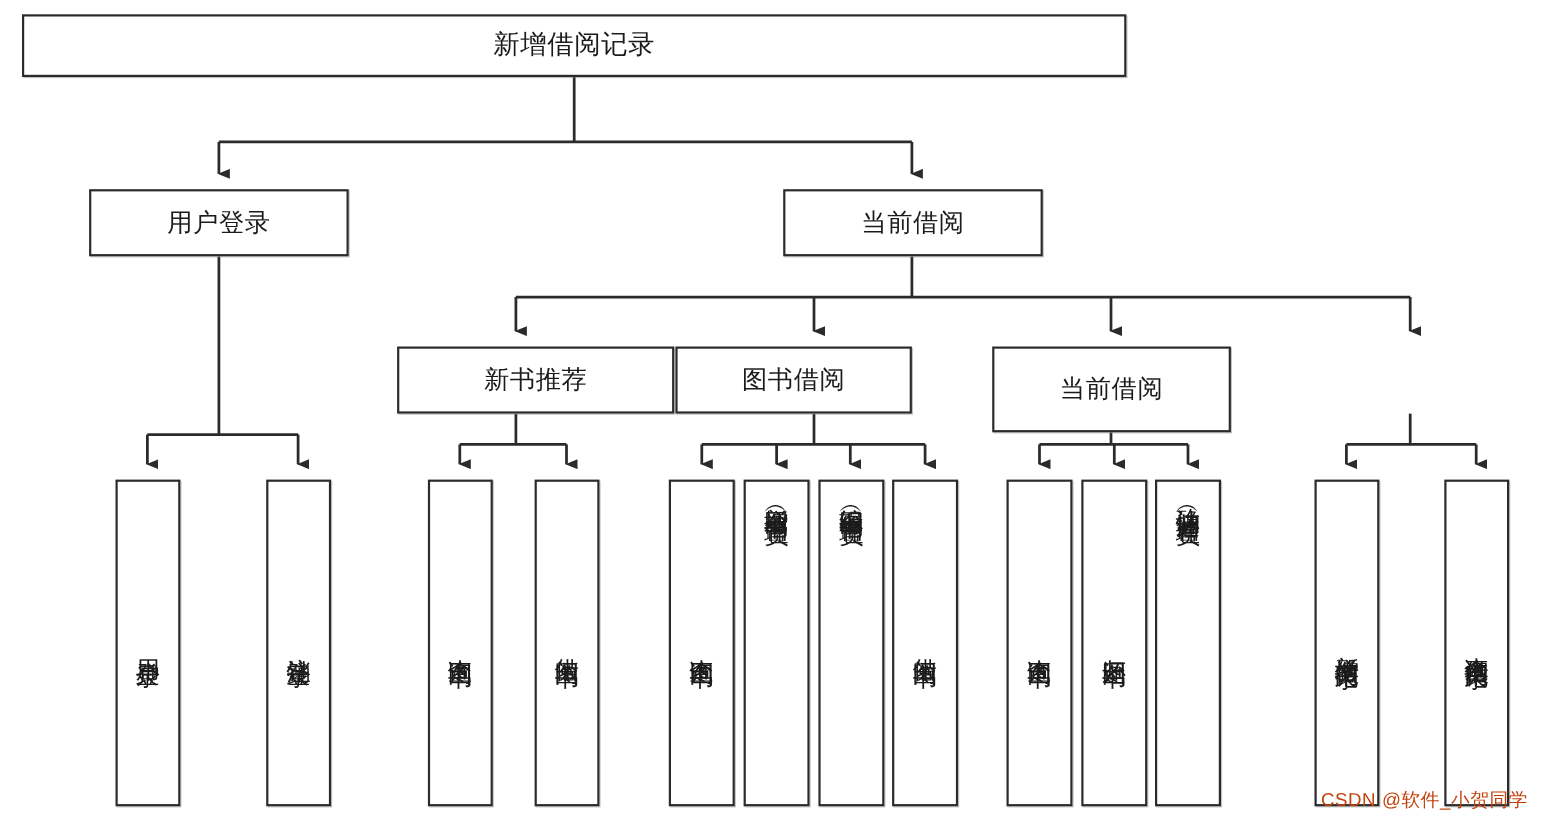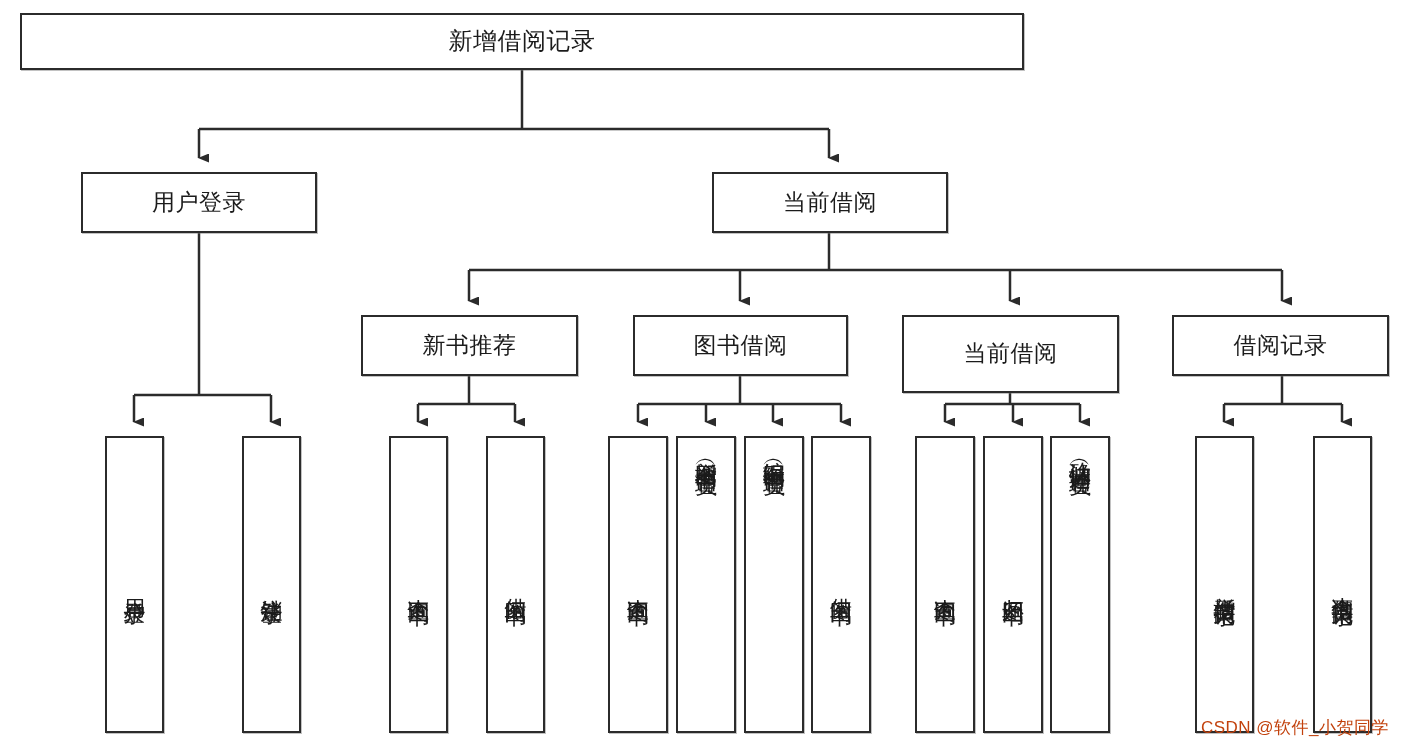--- a/index.html
+++ b/index.html
@@ -135,32 +135,29 @@
     <span class="label">新增借阅记录</span>
   </div>
 
   <div class="node h" style="left:81px; top:172px; width:236px; height:61px;">
     <span class="label">用户登录</span>
   </div>
   <div class="node h" style="left:712px; top:172px; width:236px; height:61px;">
     <span class="label">当前借阅</span>
   </div>
 
-  <div class="node h" style="left:361px; top:315px; width:217px; height:61px;">
+  <div class="node h" style="left:361px; top:315px; width:252px; height:61px;">
     <span class="label">新书推荐</span>
   </div>
-  <div class="node h" style="left:633px; top:315px; width:215px; height:61px;">
+  <div class="node h" style="left:614px; top:315px; width:215px; height:61px;">
     <span class="label">图书借阅</span>
   </div>
   <div class="node h" style="left:902px; top:315px; width:217px; height:78px;">
     <span class="label">当前借阅</span>
   </div>
-  <div class="node h" style="left:1172px; top:315px; width:217px; height:61px;">
-    <span class="label">借阅记录</span>
-  </div>
 
   <div class="node v mid" style="left:105px; top:436px; width:59px; height:297px;">
     <span class="label">用户登录</span>
   </div>
   <div class="node v mid" style="left:242px; top:436px; width:59px; height:297px;">
     <span class="label">注销登录</span>
   </div>
 
   <div class="node v mid" style="left:389px; top:436px; width:59px; height:297px;">
     <span class="label">查询图书</span>

